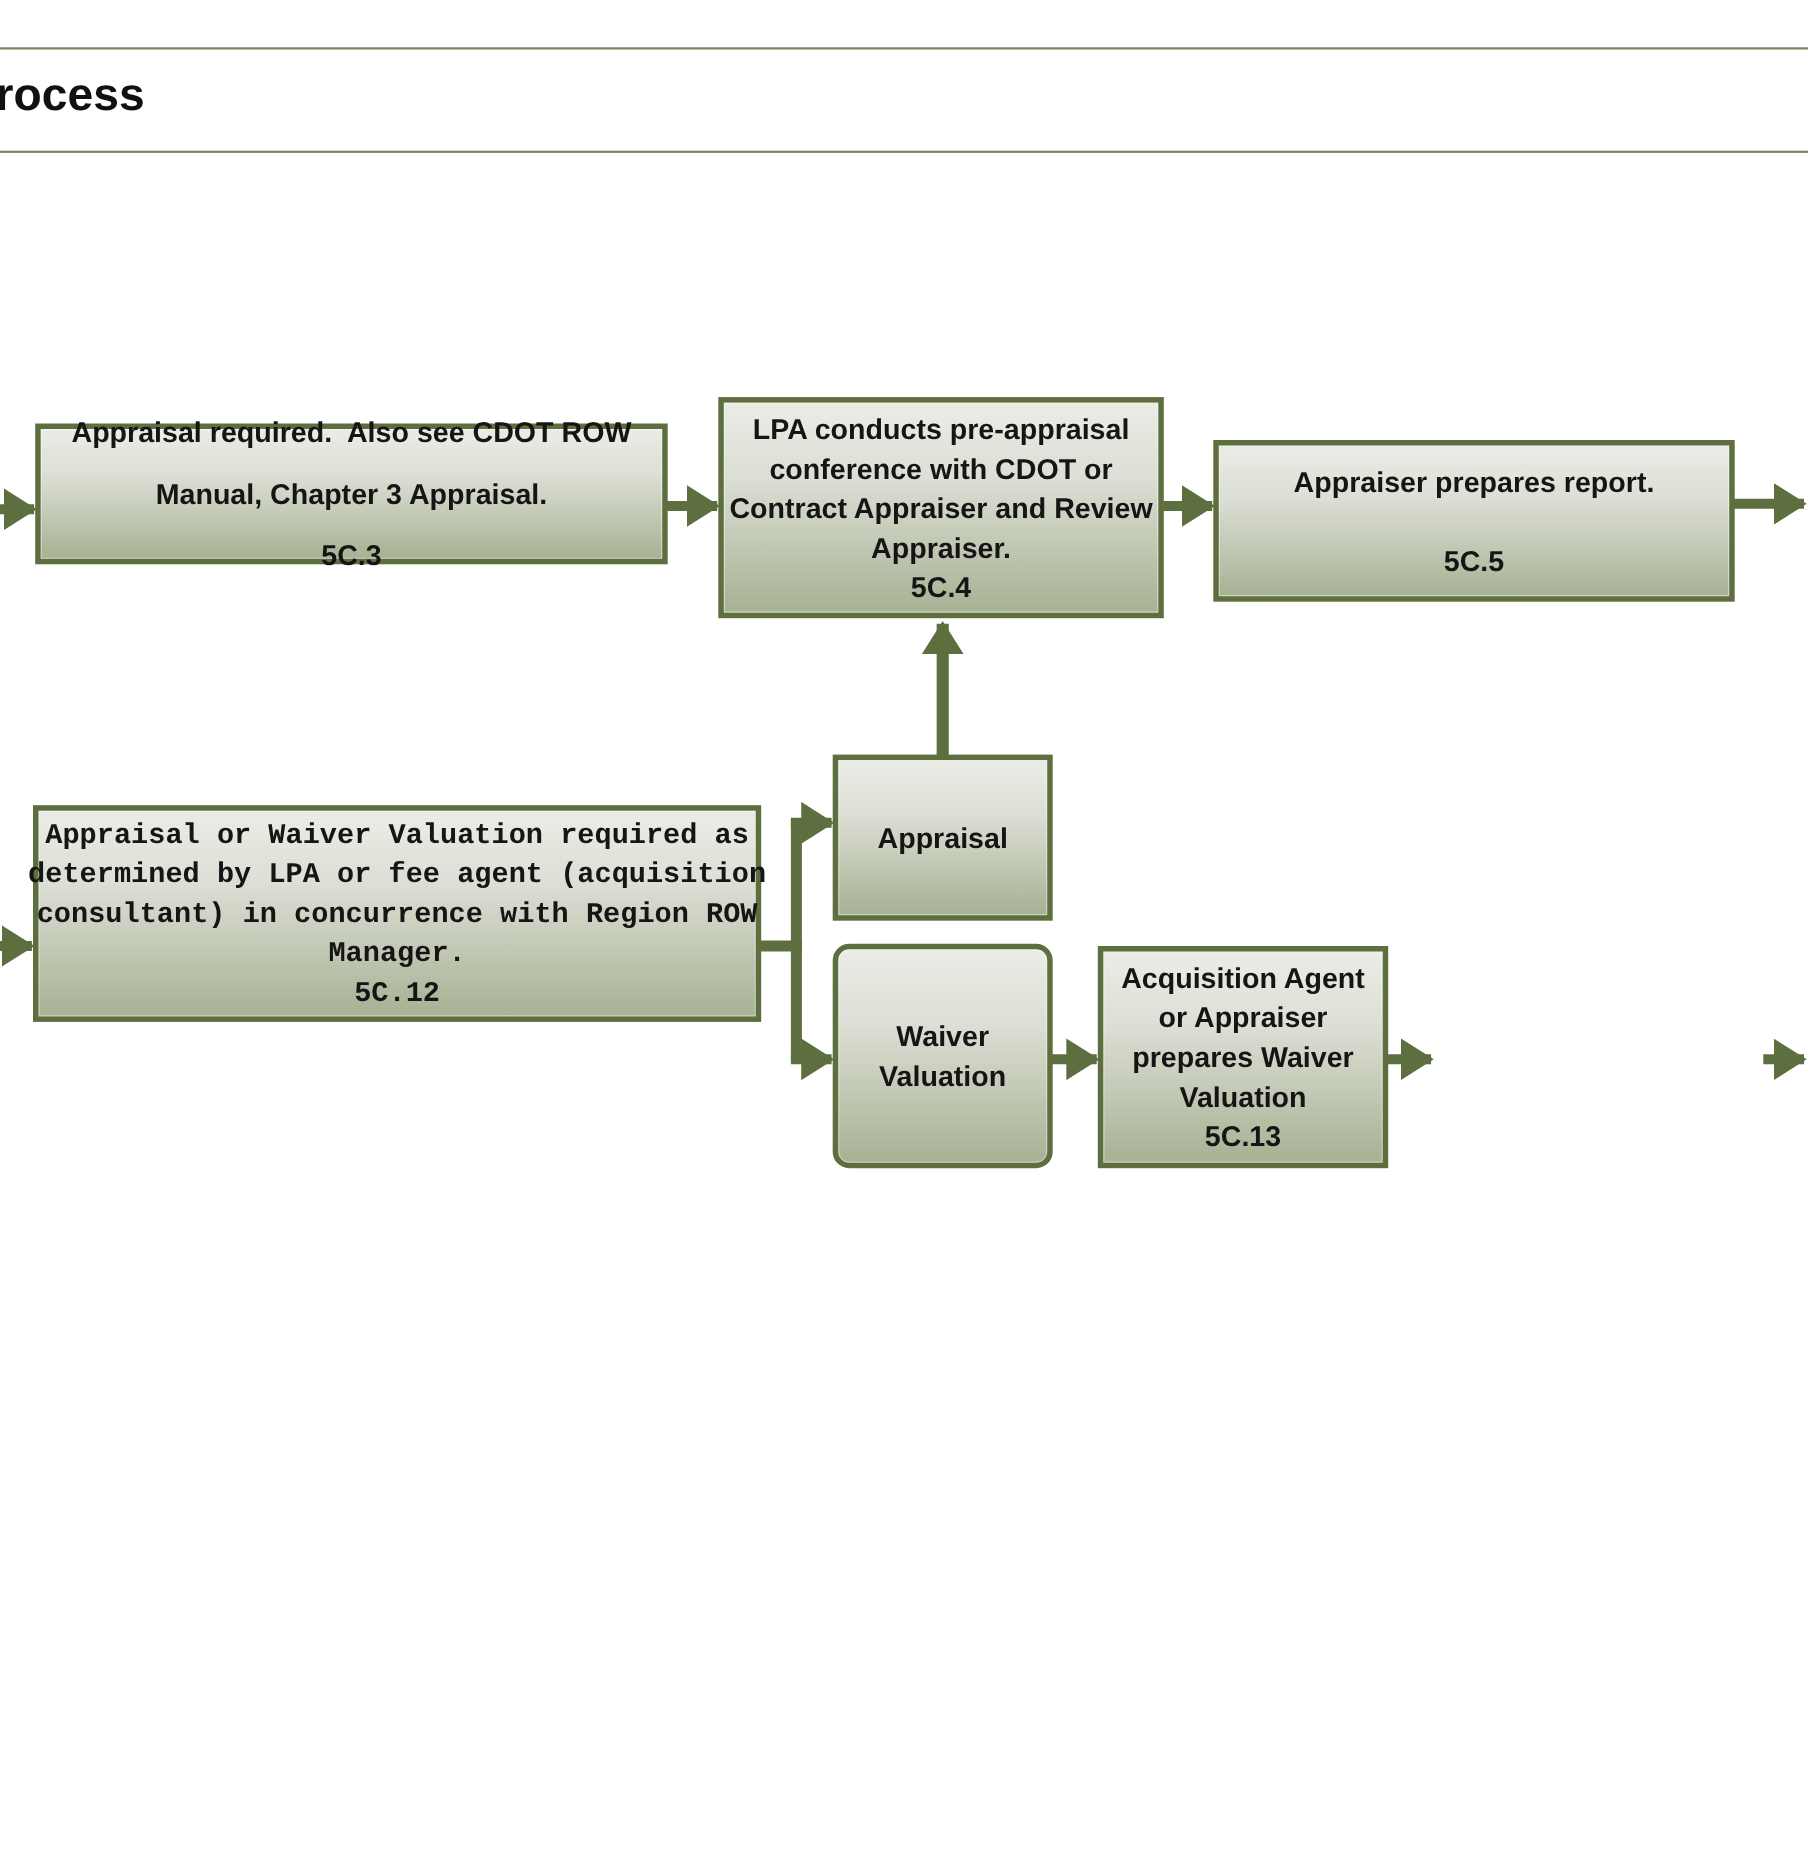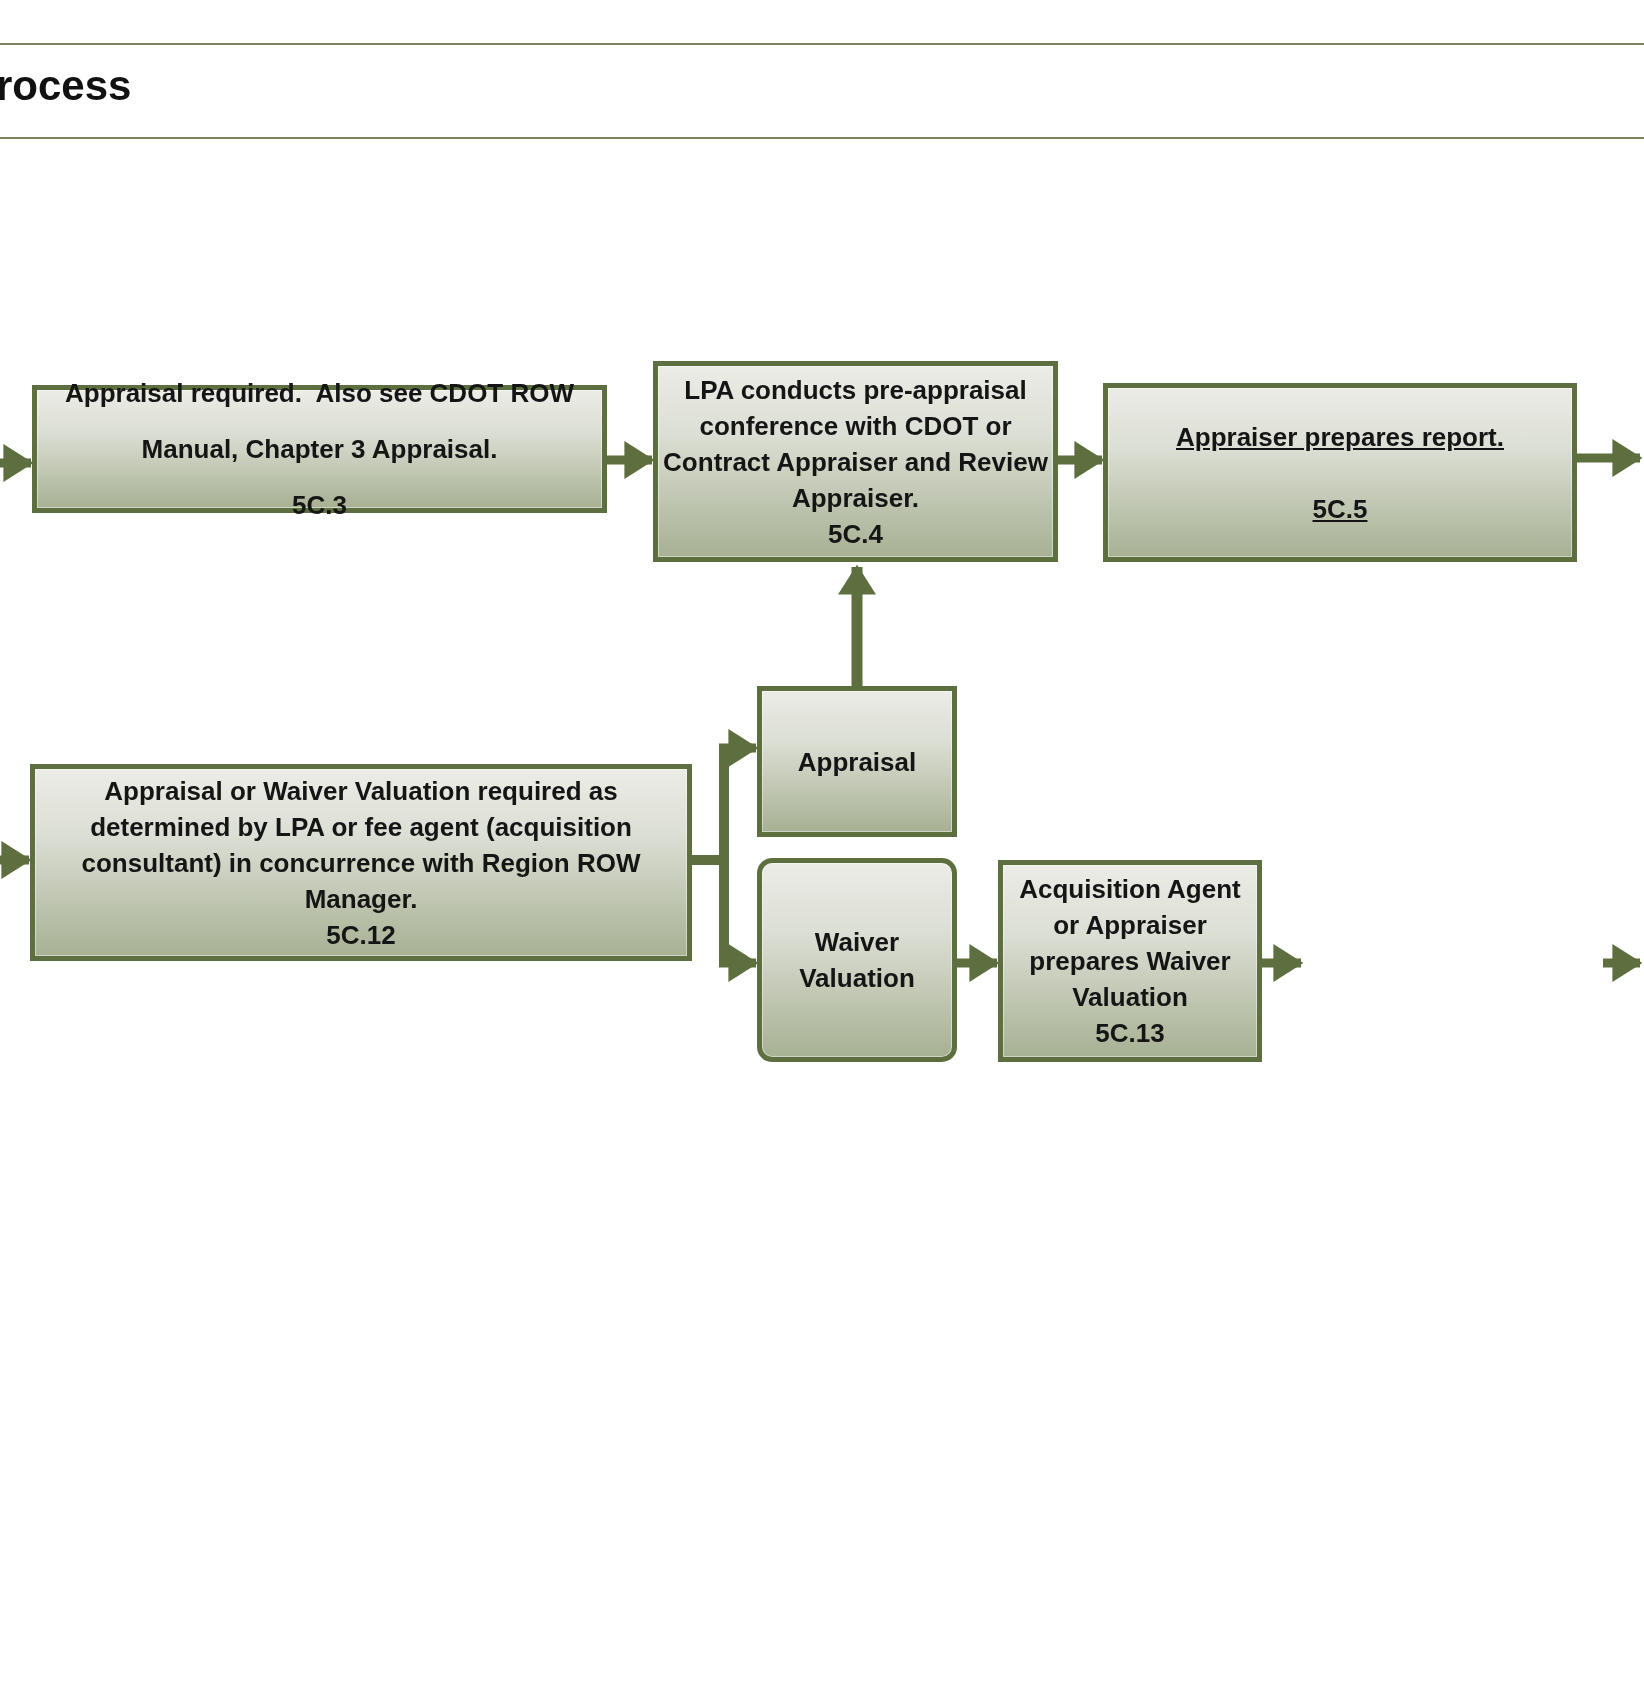--- a/index.html
+++ b/index.html
@@ -30,22 +30,22 @@
     text-align:center;
     color:#151515;
     font-weight:bold;
     font-size:26px;
     box-shadow:inset 0 0 0 1px rgba(255,255,255,0.45);
   }
   .bl{line-height:36px;min-height:36px;white-space:pre;}
 
   .box-5c3 {left:32px;  top:385px; width:575px; height:128px;gap:20px;}
   .box-5c4 {left:653px; top:361px; width:405px; height:201px;}
-  .box-5c5 {left:1103px;top:383px; width:474px; height:179px;text-decoration:underline;}
-  .box-5c12{left:30px;  top:764px; width:662px; height:197px;}
+  .box-5c5 {left:1103px;top:400px; width:474px; height:147px;}
+  .box-5c12{left:30px;  top:732px; width:662px; height:197px;font-family:Liberation Mono, monospace;}
   .box-appraisal{left:757px; top:686px; width:200px; height:151px;}
   .box-waiver   {left:757px; top:858px; width:200px; height:204px;border-radius:15px;}
   .box-5c13{left:998px; top:860px; width:264px; height:202px;}
   .box-5c14{left:1302px;top:860px; width:303px; height:202px;}
 
   svg.connectors{position:absolute;left:0;top:0;}
 </style>
 </head>
 <body>
 

